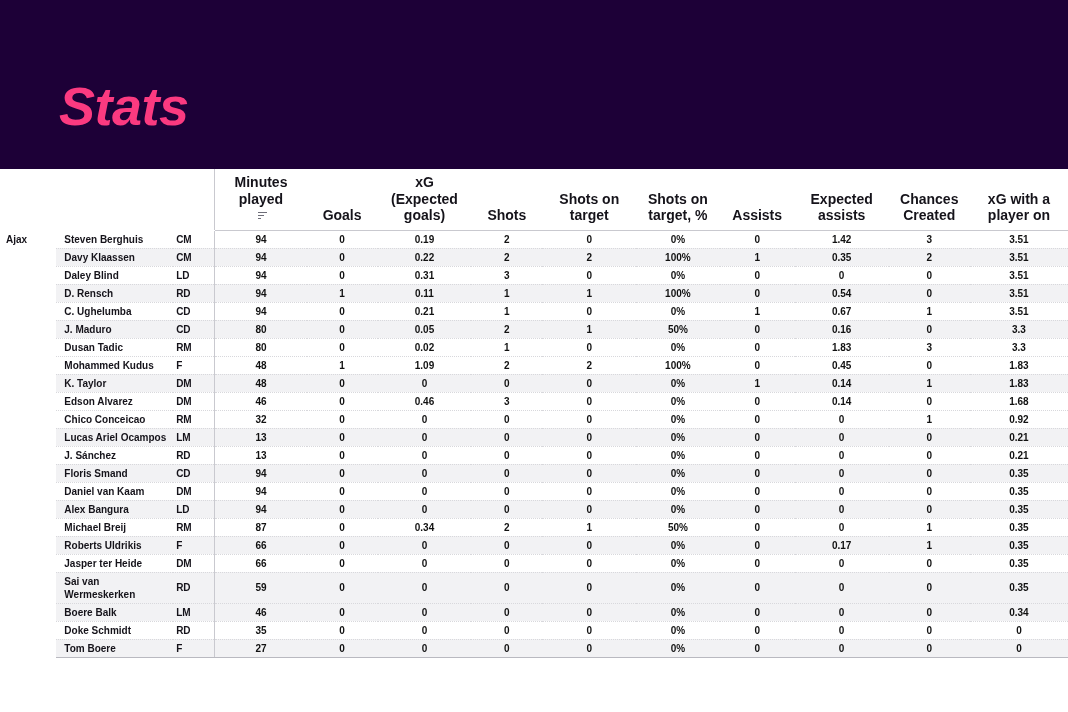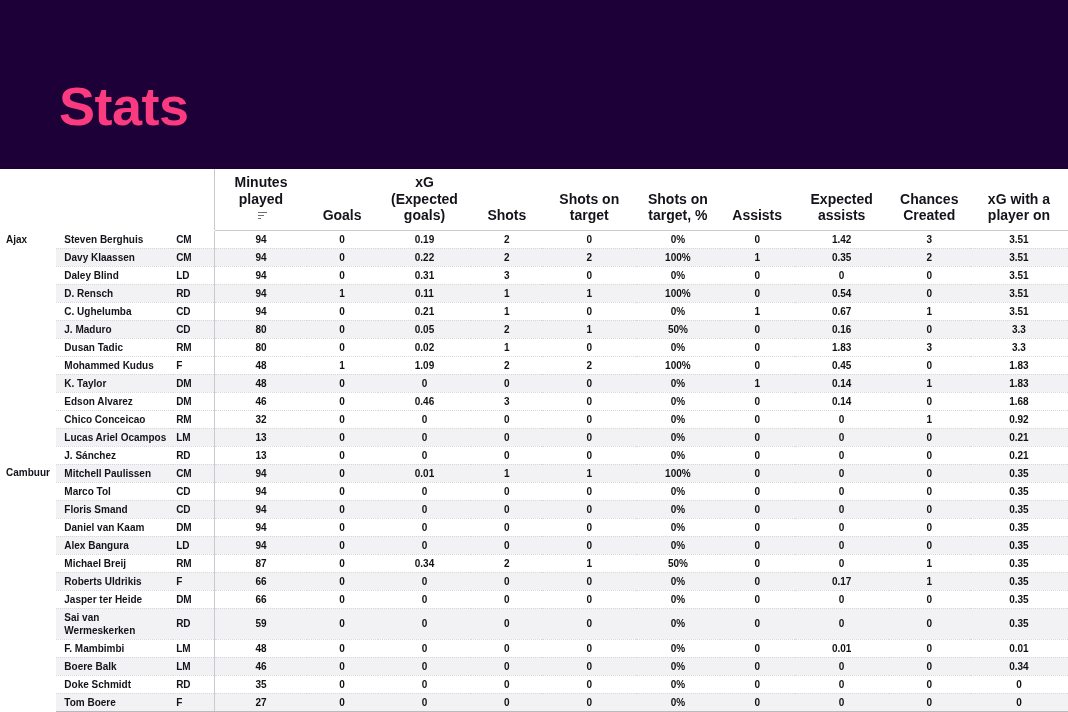--- a/index.html
+++ b/index.html
@@ -24,20 +24,21 @@
   }
   #page-title {
     position: absolute;
     left: 59px; top: 79px;
     font-size: 54px;
     font-weight: bold;
     color: #fb3a80;
     letter-spacing: -0.5px;
     line-height: 1;
     font-family: "Liberation Sans", sans-serif;
+    font-style: italic;
   }
   
   #table-wrap {
     position: absolute;
     left: 0; top: 169px;
     width: 1068px;
   }
   table.stats {
     border-collapse: collapse;
     width: 1068px;
@@ -355,50 +356,20 @@
             <td>0</td>
             <td>0</td>
             <td>0</td>
             <td>0%</td>
             <td>0</td>
             <td>0</td>
             <td>0</td>
             <td>0.21</td>
           </tr>
           <tr class="even">
-            <td class="c-team">Cambuur</td>
-            <td class="c-player">Mitchell Paulissen</td>
-            <td class="c-pos">CM</td>
-            <td>94</td>
-            <td>0</td>
-            <td>0.01</td>
-            <td>1</td>
-            <td>1</td>
-            <td>100%</td>
-            <td>0</td>
-            <td>0</td>
-            <td>0</td>
-            <td>0.35</td>
-          </tr>
-          <tr class="odd">
-            <td class="c-team"></td>
-            <td class="c-player">Marco Tol</td>
-            <td class="c-pos">CD</td>
-            <td>94</td>
-            <td>0</td>
-            <td>0</td>
-            <td>0</td>
-            <td>0</td>
-            <td>0%</td>
-            <td>0</td>
-            <td>0</td>
-            <td>0</td>
-            <td>0.35</td>
-          </tr>
-          <tr class="even">
             <td class="c-team"></td>
             <td class="c-player">Floris Smand</td>
             <td class="c-pos">CD</td>
             <td>94</td>
             <td>0</td>
             <td>0</td>
             <td>0</td>
             <td>0</td>
             <td>0%</td>
             <td>0</td>
@@ -488,35 +459,20 @@
             <td>59</td>
             <td>0</td>
             <td>0</td>
             <td>0</td>
             <td>0</td>
             <td>0%</td>
             <td>0</td>
             <td>0</td>
             <td>0</td>
             <td>0.35</td>
-          </tr>
-          <tr class="odd">
-            <td class="c-team"></td>
-            <td class="c-player">F. Mambimbi</td>
-            <td class="c-pos">LM</td>
-            <td>48</td>
-            <td>0</td>
-            <td>0</td>
-            <td>0</td>
-            <td>0</td>
-            <td>0%</td>
-            <td>0</td>
-            <td>0.01</td>
-            <td>0</td>
-            <td>0.01</td>
           </tr>
           <tr class="even">
             <td class="c-team"></td>
             <td class="c-player">Boere Balk</td>
             <td class="c-pos">LM</td>
             <td>46</td>
             <td>0</td>
             <td>0</td>
             <td>0</td>
             <td>0</td>

